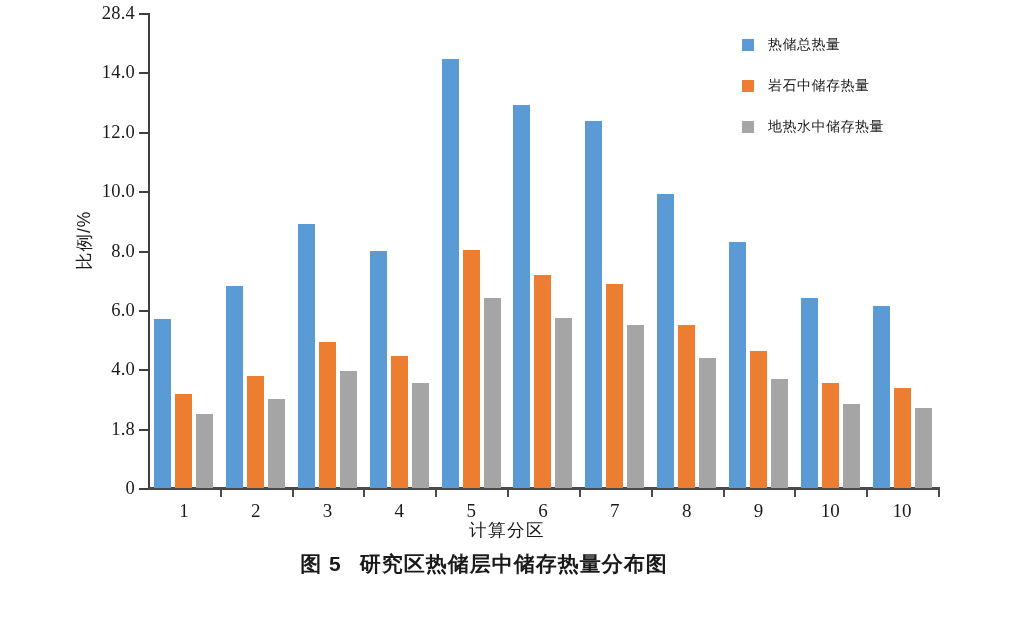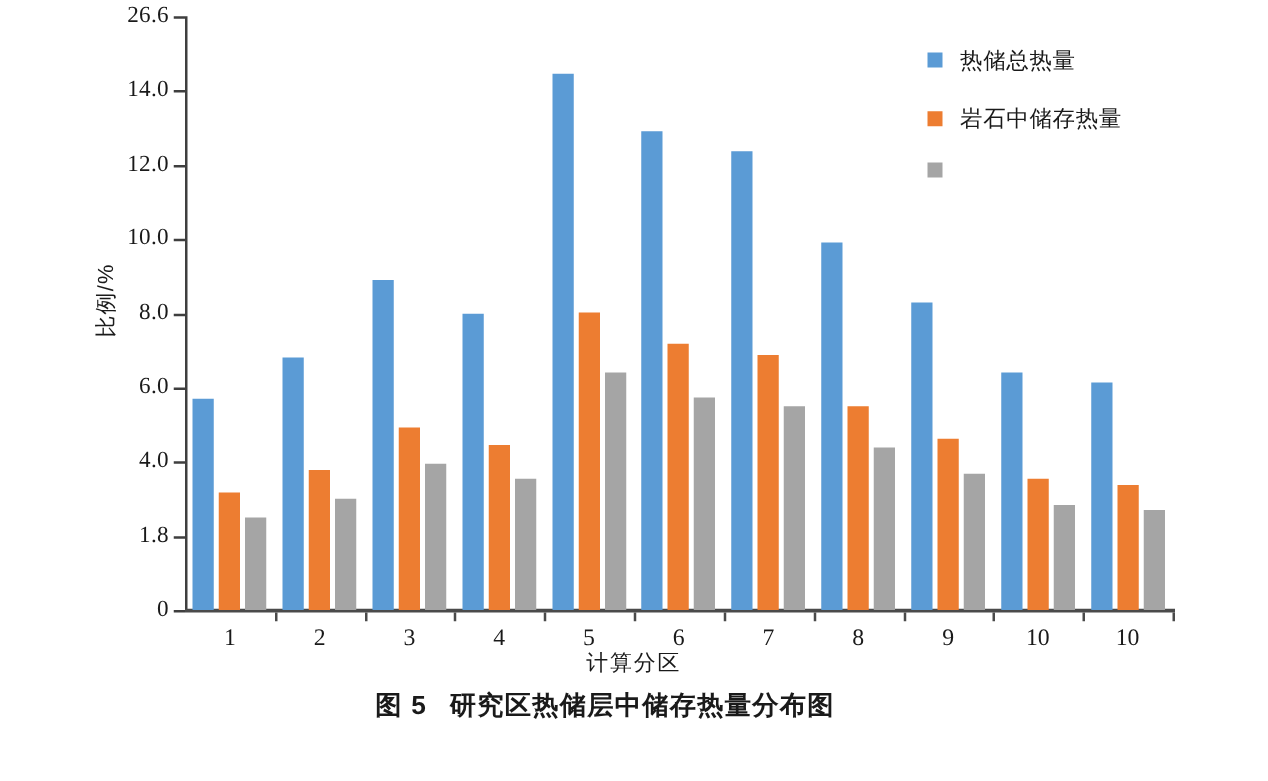--- a/index.html
+++ b/index.html
@@ -143,21 +143,21 @@
     align-items: center;
     margin-bottom: 23px;
   }
   .legend-swatch {
     width: 12px;
     height: 12px;
     margin-right: 14px;
     flex: 0 0 auto;
   }
   .legend-label {
-    font-size: 18px;
+    font-size: 14px;
     font-family: "Liberation Sans", "DejaVu Sans", sans-serif;
     letter-spacing: 0.5px;
     white-space: nowrap;
     color: #1a1a1a;
   }
 
   
   #caption-cn {
     position: absolute;
     left: 0;
@@ -221,21 +221,21 @@
           <div class="y-tick-row" style="top: 118.75px;">
             <div class="y-tick"></div>
             <div class="y-tick-label">12.0</div>
           </div>
           <div class="y-tick-row" style="top: 59.375px;">
             <div class="y-tick"></div>
             <div class="y-tick-label">14.0</div>
           </div>
           <div class="y-tick-row" style="top: 0px;">
             <div class="y-tick"></div>
-            <div class="y-tick-label">26.6</div>
+            <div class="y-tick-label">28.4</div>
           </div>
         </div>
       <div id="bars">
           <div class="group" style="left: 0px; width: 71.8182px;">
             <div class="bar s0" style="height: 169.219px; background: rgb(91, 155, 213);"></div>
             <div class="bar s1" style="height: 93.8125px; background: rgb(237, 125, 49);"></div>
             <div class="bar s2" style="height: 74.2188px; background: rgb(165, 165, 165);"></div>
           </div>
           <div class="group" style="left: 71.8182px; width: 71.8182px;">
             <div class="bar s0" style="height: 201.875px; background: rgb(91, 155, 213);"></div>
@@ -322,20 +322,21 @@
         <div class="legend-item">
           <span class="legend-swatch" style="background: rgb(91, 155, 213);"></span>
           <span class="legend-label">热储总热量</span>
         </div>
         <div class="legend-item">
           <span class="legend-swatch" style="background: rgb(237, 125, 49);"></span>
           <span class="legend-label">岩石中储存热量</span>
         </div>
         <div class="legend-item">
           <span class="legend-swatch" style="background: rgb(165, 165, 165);"></span>
+          <span class="legend-label">地热水中储存热量</span>
         </div>
       </div>
   </div>
 
   <div id="caption-cn">
     <span class="cap-num">图 5</span><span>研究区热储层中储存热量分布图</span>
   </div>
 
 
 </div>

